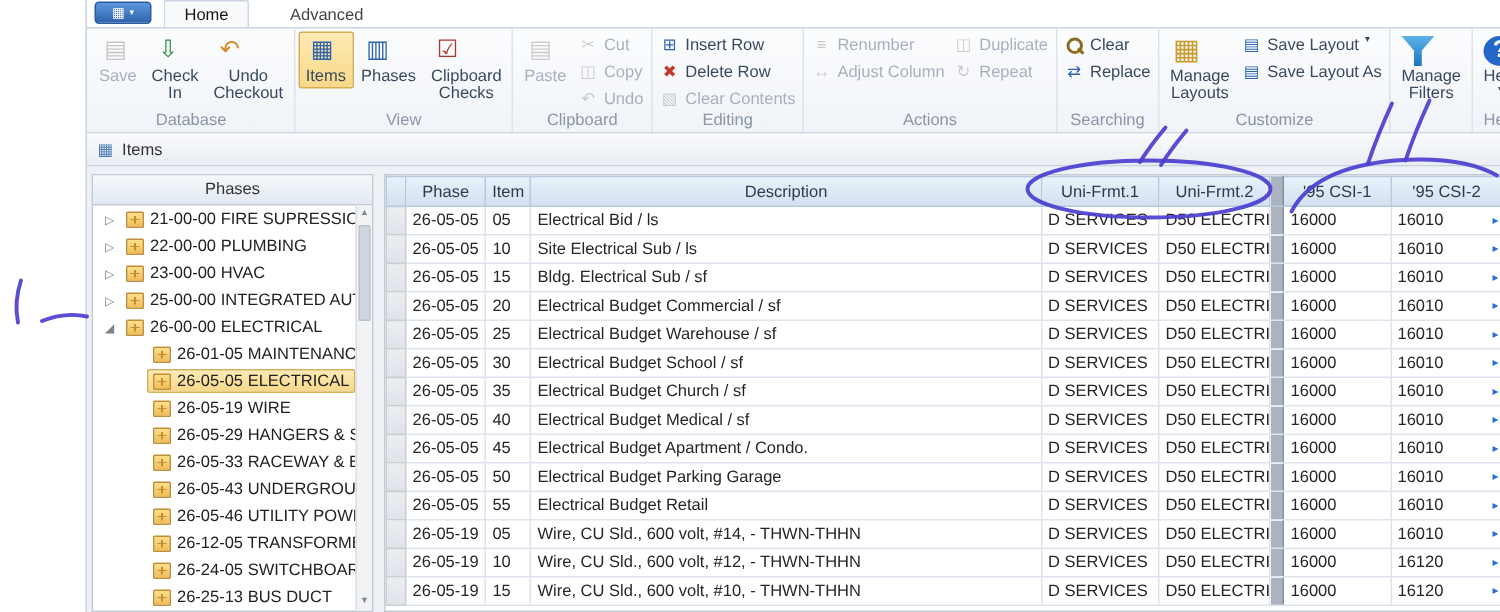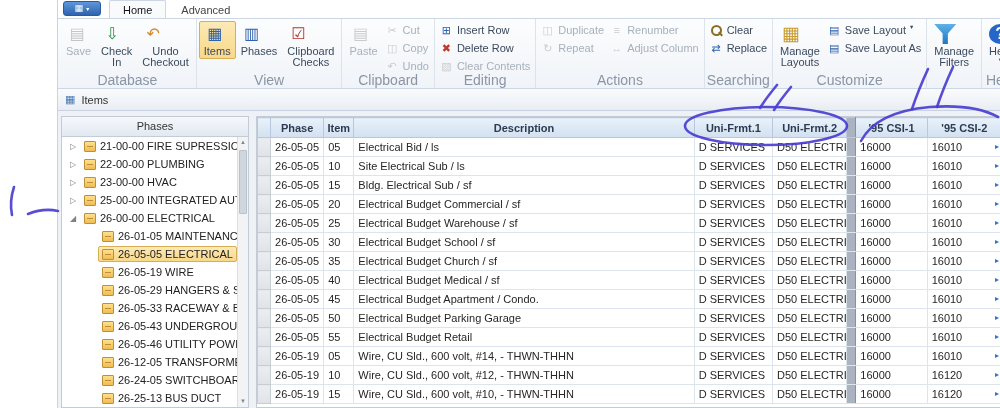--- a/index.html
+++ b/index.html
@@ -15,21 +15,21 @@
   .appbtn{width:38px;height:15px;margin:1px 8px 0 2px;background:linear-gradient(#5e97dd,#2f63ad);border:1px solid #2a5a9e;border-radius:3px;color:#fff;font-size:9px;display:flex;align-items:center;justify-content:center;gap:3px;align-self:flex-start}
   .appbtn .ag{font-size:9px;line-height:1}
   .appbtn .dd{font-size:6px}
   .tab{padding:3px 13px 2px;font-size:11px;color:#444}
   .tab.active{background:#f9fafc;border:1px solid #cdd6e4;border-bottom:none;border-radius:2px 2px 0 0;color:#151515}
 
   
   .ribbon{height:71px;background:linear-gradient(#fcfdfe,#f0f3f8);border-top:1px solid #cdd6e4;border-bottom:1px solid #cdd6e4;display:flex;align-items:stretch;padding:0 1px;overflow:hidden}
   .rib-group{display:flex;flex-direction:column;border-right:1px solid #dde3eb;padding:2px 2px 0}
   .rib-row{flex:1;display:flex;align-items:flex-start}
-  .rib-glabel{height:13px;text-align:center;font-size:14px;color:#8a96a6;line-height:11px;white-space:nowrap}
+  .rib-glabel{height:13px;text-align:center;font-size:11px;color:#8a96a6;line-height:11px;white-space:nowrap}
   .rib-filler{flex:1}
   .rib-big{display:flex;flex-direction:column;padding:2px 4px 1px;border:1px solid transparent;border-radius:2px;min-width:32px;color:#3a4a5e;line-height:11px;text-align:center;white-space:nowrap}
   .rib-big .ic{width:22px;height:20px;font-size:16px;line-height:20px;margin-bottom:2px;text-align:center}
   .rib-big.selected{background:linear-gradient(#fdeab5,var(--accent));border-color:#d8ae55}
   .rib-stack{display:flex;flex-direction:column;gap:2px;padding-top:2px}
   .rib-small{display:flex;gap:4px;padding:1px 3px;height:16px;color:#3a4a5e;white-space:nowrap}
   .rib-small .ic{width:13px;font-size:11px;line-height:13px;text-align:center}
   .disabled{color:#a7b1bd}
   .disabled .ic{filter:grayscale(1);opacity:.45}
   .dd{font-size:6.5px;line-height:6px}
@@ -81,21 +81,21 @@
   .ic-phase{width:12px;height:11px;flex:none;background:linear-gradient(#ffe08a,#f0bc55);border:1px solid #bf8f38;border-radius:1px;position:relative}
   .ic-phase::after{content:"";position:absolute;inset:2px;background:linear-gradient(transparent 42%,#c08f35 42% 58%,transparent 58%),linear-gradient(90deg,transparent 42%,#c08f35 42% 58%,transparent 58%)}
   .scrollbar{position:absolute;top:20px;right:0;width:11px;bottom:0;background:#f2f3f5;border-left:1px solid #dadee3}
   .sb-btn{height:11px;font-size:6px;color:#7e8791;text-align:center;line-height:11px}
   .sb-btn.down{position:absolute;bottom:0;left:0;right:0}
   .sb-thumb{position:absolute;top:13px;left:1px;right:1px;height:64px;background:#cfd6dd;border:1px solid #b9c1c9;border-radius:1px}
 
   
   .grid{position:absolute;left:198px;top:5px;right:0;bottom:0;background:#fff;border:1px solid #c3cbd6;border-right:none;overflow:hidden}
   table{border-collapse:collapse;table-layout:fixed;width:745px}
-  thead th{background:linear-gradient(#e9f1fa,#d2e0f0);border:1px solid #b9c8dc;color:#2c3b50;font-weight:bold;height:20px;font-size:11px;overflow:hidden;white-space:nowrap}
+  thead th{background:linear-gradient(#e9f1fa,#d2e0f0);border:1px solid #b9c8dc;color:#2c3b50;font-weight:normal;height:20px;font-size:11px;overflow:hidden;white-space:nowrap}
   td{height:19px;border:1px solid #dde4ee;padding:0 4px;color:#262626;white-space:nowrap;overflow:hidden;font-size:11px}
   th.rowhead{width:13px}
   th.c0{width:53px} th.c1{width:30px} th.c2{width:339px} th.c3{width:78px} th.c4{width:74px}
   th.split{width:9px}
   th.c5{width:71px} th.c6{width:74px}
   td.rowhead{background:linear-gradient(#ebeef1,#dfe3e8);border-color:#c8cdd4;padding:0}
   .split{background:#aab3bf;border-left:1px solid #87909c;border-right:1px solid #87909c;padding:0}
   td.c6{position:relative;padding-right:12px}
   .mark{position:absolute;right:2px;top:5px;font-size:8px;line-height:1;color:#2e6fd0}
 
@@ -106,21 +106,21 @@
 </head>
 <body>
 
 <div id="app">
 
   <div class="tabrow">
     <div class="appbtn">
       <span class="ag">▦</span>
       <span class="dd">▾</span>
     </div>
-    <div style="display:flex;align-items:flex-end;gap:2px">
+    <div style="display:flex;align-items:flex-end;gap:14px">
         <div class="tab active">Home</div>
         <div class="tab">Advanced</div>
       </div>
   </div>
 
   <div class="ribbon">
     <div style="display:flex">
         <div class="rib-group">
           <div class="rib-row">
             <div class="rib-big disabled">
@@ -197,36 +197,36 @@
                 <span>Clear Contents</span>
               </div>
             </div>
           </div>
           <div class="rib-glabel">Editing</div>
         </div>
         <div class="rib-group">
           <div class="rib-row">
             <div class="rib-stack">
               <div class="rib-small disabled">
+                <span class="ic ic-renumber"></span>
+                <span>Renumber</span>
+              </div>
+              <div class="rib-small disabled">
+                <span class="ic ic-adjust-column"></span>
+                <span>Adjust Column</span>
+              </div>
+            </div>
+            <div class="rib-stack">
+              <div class="rib-small disabled">
                 <span class="ic ic-duplicate"></span>
                 <span>Duplicate</span>
               </div>
               <div class="rib-small disabled">
                 <span class="ic ic-repeat"></span>
                 <span>Repeat</span>
-              </div>
-            </div>
-            <div class="rib-stack">
-              <div class="rib-small disabled">
-                <span class="ic ic-renumber"></span>
-                <span>Renumber</span>
-              </div>
-              <div class="rib-small disabled">
-                <span class="ic ic-adjust-column"></span>
-                <span>Adjust Column</span>
               </div>
             </div>
           </div>
           <div class="rib-glabel">Actions</div>
         </div>
         <div class="rib-group">
           <div class="rib-row">
             <div class="rib-stack">
               <div class="rib-small">
                 <span class="ic ic-find"></span>

